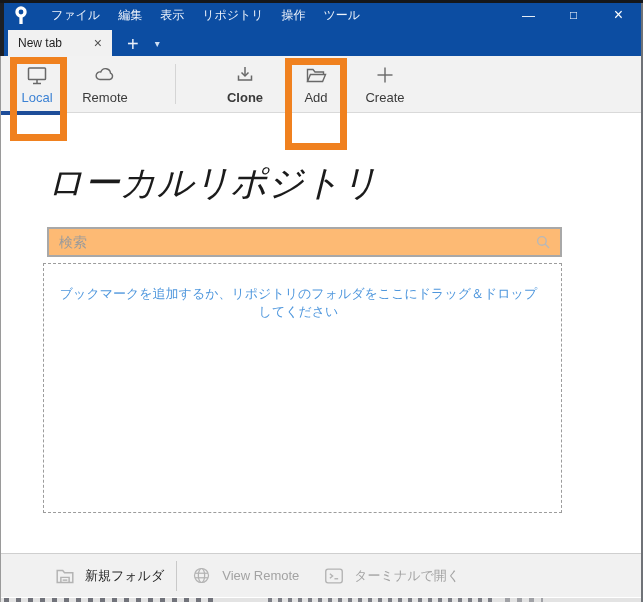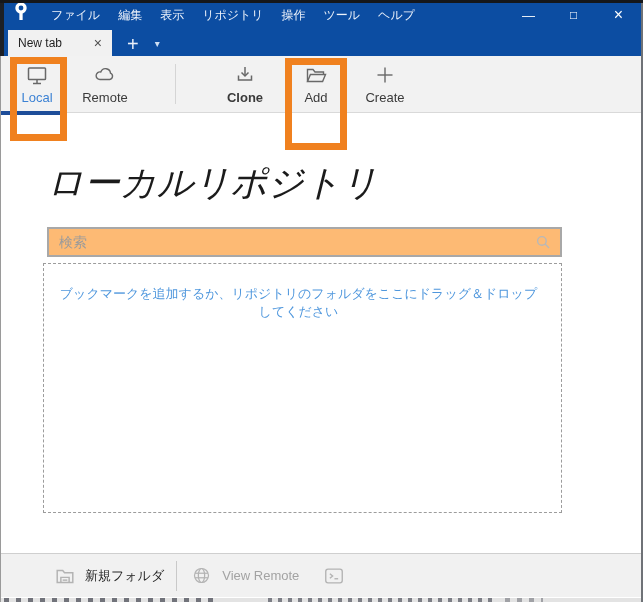--- a/index.html
+++ b/index.html
@@ -8,21 +8,21 @@
     font-family:"Liberation Sans","DejaVu Sans",sans-serif;
   }
   
   .edge-right{position:absolute;right:0;top:0;width:2px;height:100%;background:#6f7277;z-index:60;}
   .edge-left-dark{position:absolute;left:0;top:0;width:4px;height:56px;background:#1d2026;z-index:60;}
   .edge-left{position:absolute;left:0;top:56px;width:1px;height:546px;background:#9a9a9a;z-index:60;}
   .edge-top{position:absolute;left:0;top:0;width:100%;height:3px;background:#15171b;z-index:61;}
 
   
   .titlebar{position:absolute;left:0;top:0;width:100%;height:30px;background:#0c4da2;
-    display:flex;}
+    display:flex;align-items:center;}
   .logo{margin-left:12px;width:20px;height:22px;display:flex;align-items:center;}
   .menubar{display:flex;margin-left:10px;}
   .menu-item{color:#eef3fb;font-size:12px;line-height:30px;padding:0 9px;cursor:default;}
   .win-controls{position:absolute;right:2px;top:0;height:30px;display:flex;}
   .win-btn{width:45px;height:30px;display:flex;align-items:center;justify-content:center;
     color:#ffffff;font-size:13px;}
   .win-btn.maxi{font-size:12px;}
   .win-btn.close{font-size:16px;}
 
   
@@ -104,21 +104,20 @@
         <line x1="12" y1="15" x2="12" y2="26" stroke="#ffffff" stroke-width="4.4"></line>
       </svg>
     </span>
     <nav class="menubar">
       <span class="menu-item">ファイル</span>
       <span class="menu-item">編集</span>
       <span class="menu-item">表示</span>
       <span class="menu-item">リポジトリ</span>
       <span class="menu-item">操作</span>
       <span class="menu-item">ツール</span>
-      <span class="menu-item">ヘルプ</span>
     </nav>
     <div class="win-controls">
       <span class="win-btn">—</span>
       <span class="win-btn maxi">□</span>
       <span class="win-btn close">×</span>
     </div>
   </div>
 
   <div class="tabbar">
     <div class="tab">
@@ -220,20 +219,21 @@
       <span>View Remote</span>
     </div>
     <div class="sb-btn sb-open-terminal">
       <span class="icon">
         <svg width="22" height="22" viewBox="0 0 24 24" fill="none" stroke="currentColor" stroke-width="1.5">
           <rect x="3" y="4.5" width="18" height="15" rx="2.5"></rect>
           <polyline points="7.5,9.5 10.5,12 7.5,14.5"></polyline>
           <line x1="12.5" y1="15" x2="16.5" y2="15"></line>
         </svg>
       </span>
+      <span>ターミナルで開く</span>
     </div>
   </div>
 
   <div class="bottom-noise">
     <div class="noise-band n1"></div>
     <div class="noise-band n2"></div>
     <div class="noise-band n3"></div>
   </div>
 
   <div class="annot annot-local"></div>

